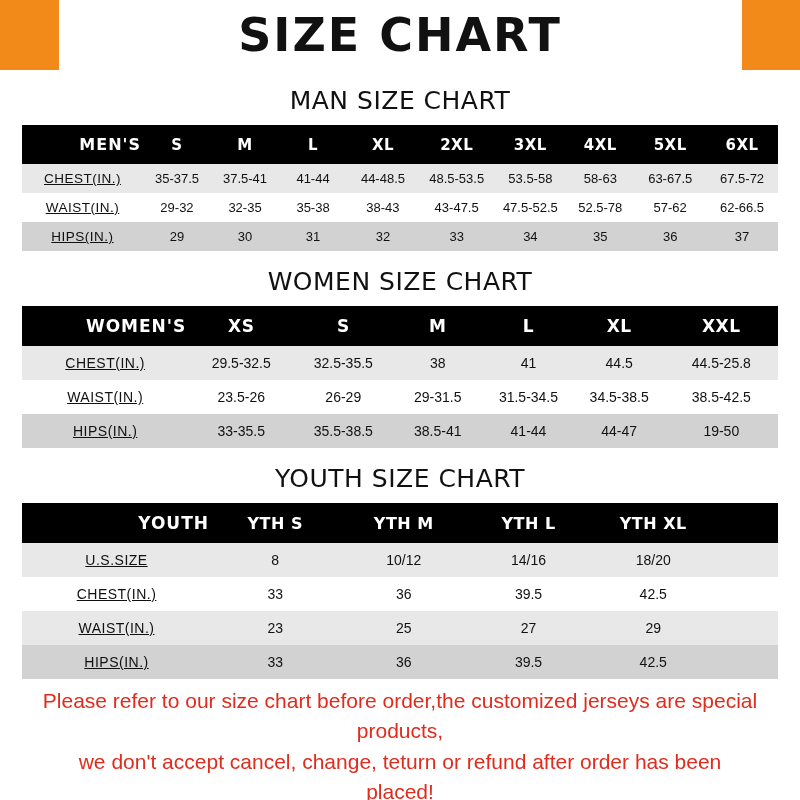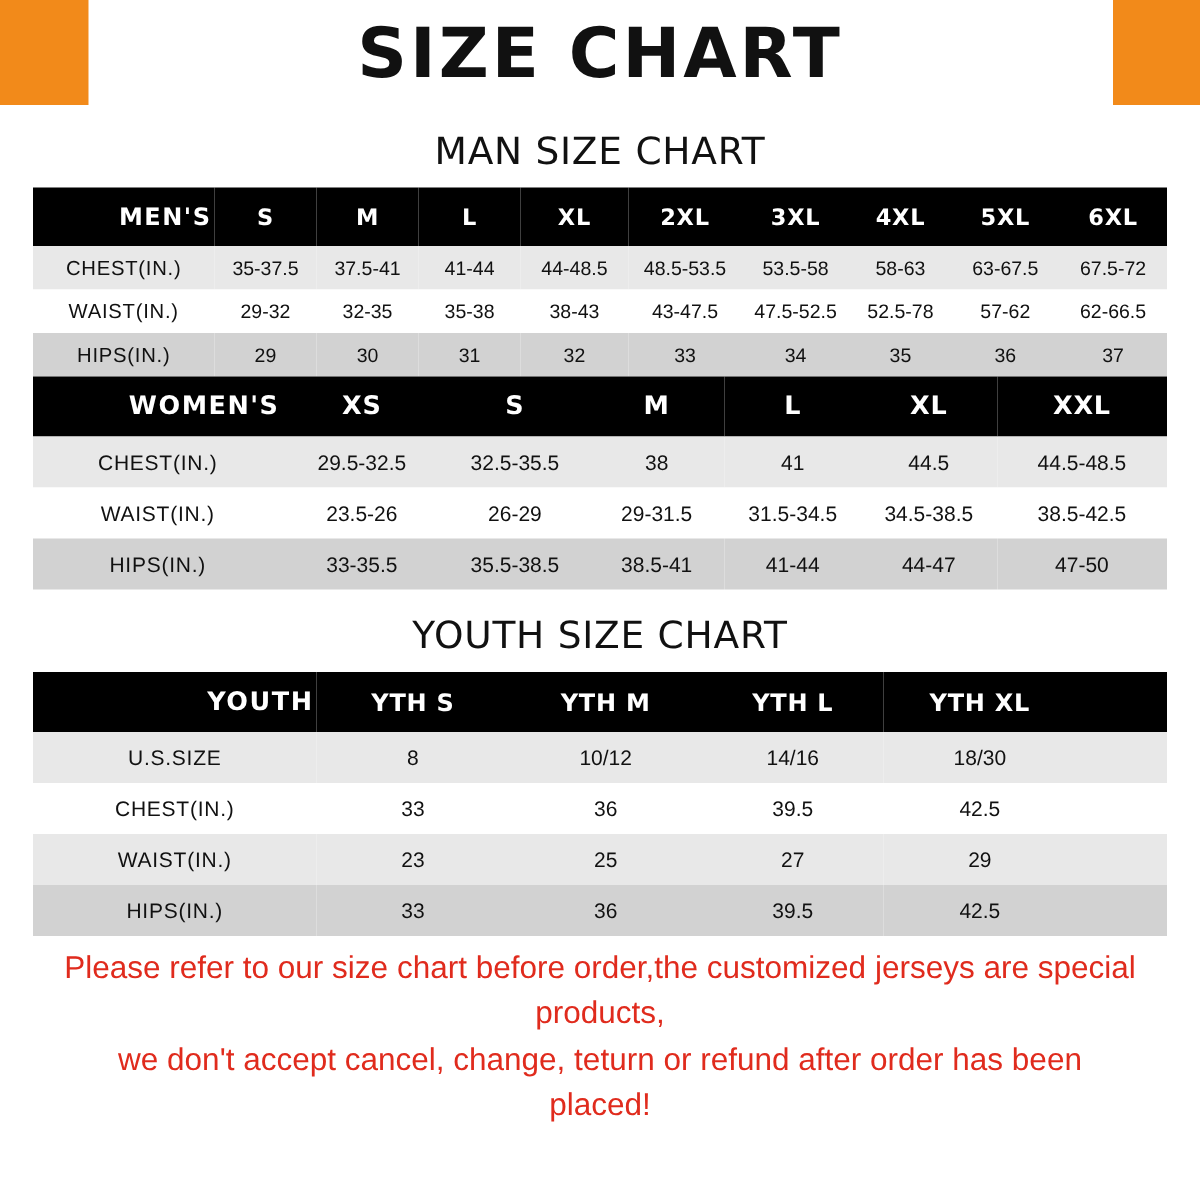--- a/index.html
+++ b/index.html
@@ -85,20 +85,21 @@
     text-align: center;
     font-family: "Liberation Sans", sans-serif;
     font-size: 13px;
     color: #111111;
     padding: 7px 1px;
   }
   table.size-table td.rowlabel {
     text-align: center;
     letter-spacing: 0.5px;
     font-size: 13.5px;
+    text-decoration: underline;
   }
   table.size-table tr.band-light { background: #e8e8e8; }
   table.size-table tr.band-white { background: #ffffff; }
   table.size-table tr.band-gray  { background: #d2d2d2; }
 
   
   #women-table td { font-size: 14px; padding: 9px 1px; }
   #women-table tr.header-row th { font-size: 17px; }
   #women-table tr.header-row th.rowlabel { font-size: 17px; padding-left: 30px; }
 
@@ -188,20 +189,21 @@
         <td>32</td>
         <td>33</td>
         <td>34</td>
         <td>35</td>
         <td>36</td>
         <td>37</td>
       </tr>
     </tbody>
       </table>
 
+    <div class="section-title">WOMEN SIZE CHART</div>
     <table class="size-table" id="women-table">
       <colgroup>
         <col style="width:22%">
           <col style="width:14%">
           <col style="width:13%">
           <col style="width:12%">
         <col style="width:12%">
           <col style="width:12%">
           <col style="width:15%">
       </colgroup>
@@ -215,39 +217,39 @@
         <th>XL</th>
         <th>XXL</th>
       </tr>
       <tr class="band-light">
         <td class="rowlabel">CHEST(IN.)</td>
         <td>29.5-32.5</td>
         <td>32.5-35.5</td>
         <td>38</td>
         <td>41</td>
         <td>44.5</td>
-        <td>44.5-48.5</td>
+        <td>44.5-25.8</td>
       </tr>
       <tr class="band-white">
         <td class="rowlabel">WAIST(IN.)</td>
         <td>23.5-26</td>
         <td>26-29</td>
         <td>29-31.5</td>
         <td>31.5-34.5</td>
         <td>34.5-38.5</td>
         <td>38.5-42.5</td>
       </tr>
       <tr class="band-gray">
         <td class="rowlabel">HIPS(IN.)</td>
         <td>33-35.5</td>
         <td>35.5-38.5</td>
         <td>38.5-41</td>
         <td>41-44</td>
         <td>44-47</td>
-        <td>47-50</td>
+        <td>19-50</td>
       </tr>
     </tbody>
       </table>
 
     <div class="section-title">YOUTH SIZE CHART</div>
     <table class="size-table" id="youth-table">
       <colgroup>
         <col style="width:25%">
           <col style="width:17%">
           <col style="width:17%">
@@ -262,21 +264,21 @@
         <th>YTH M</th>
         <th>YTH L</th>
         <th>YTH XL</th>
         <th></th>
       </tr>
       <tr class="band-light">
         <td class="rowlabel">U.S.SIZE</td>
         <td>8</td>
         <td>10/12</td>
         <td>14/16</td>
-        <td>18/30</td>
+        <td>18/20</td>
         <td></td>
       </tr>
       <tr class="band-white">
         <td class="rowlabel">CHEST(IN.)</td>
         <td>33</td>
         <td>36</td>
         <td>39.5</td>
         <td>42.5</td>
         <td></td>
       </tr>

